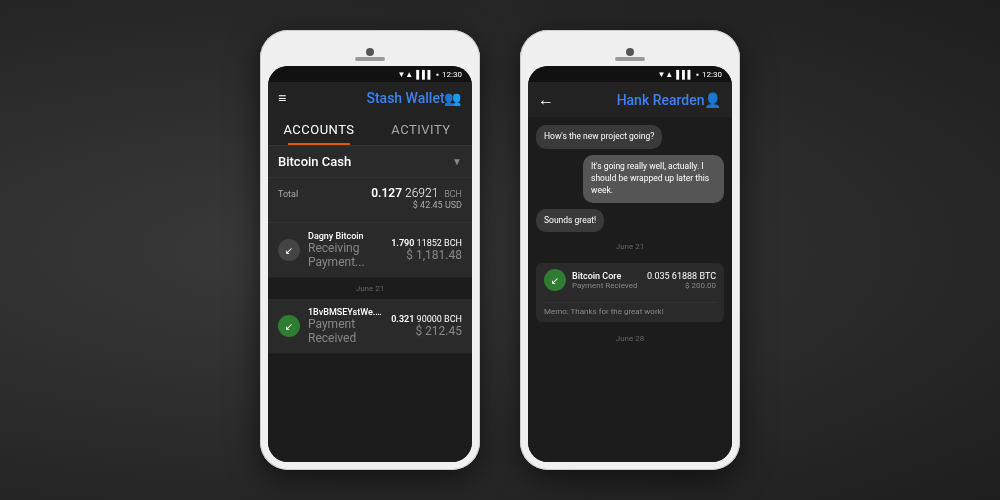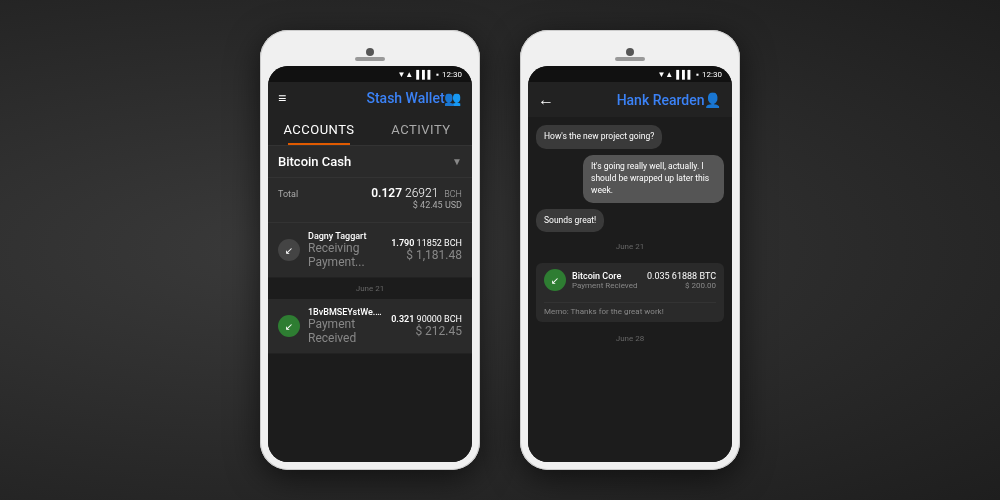--- a/index.html
+++ b/index.html
@@ -312,21 +312,21 @@
         </span>
       </div>
       <div class="balance-usd">$ 42.45  USD</div>
     </div>
 
     <div class="transactions">
 
       <div class="tx-item">
         <div class="tx-icon">↙</div>
         <div class="tx-details">
-          <div class="tx-name">Dagny Taggart</div>
+          <div class="tx-name">Dagny Bitcoin</div>
           <div class="tx-desc">Receiving Payment...</div>
         </div>
         <div class="tx-amounts">
           <div class="tx-bch">
             <span class="bold">1.790</span><span> 11852</span>
             <span>BCH</span>
           </div>
           <div class="tx-usd">$ 1,181.48</div>
         </div>
       </div>

